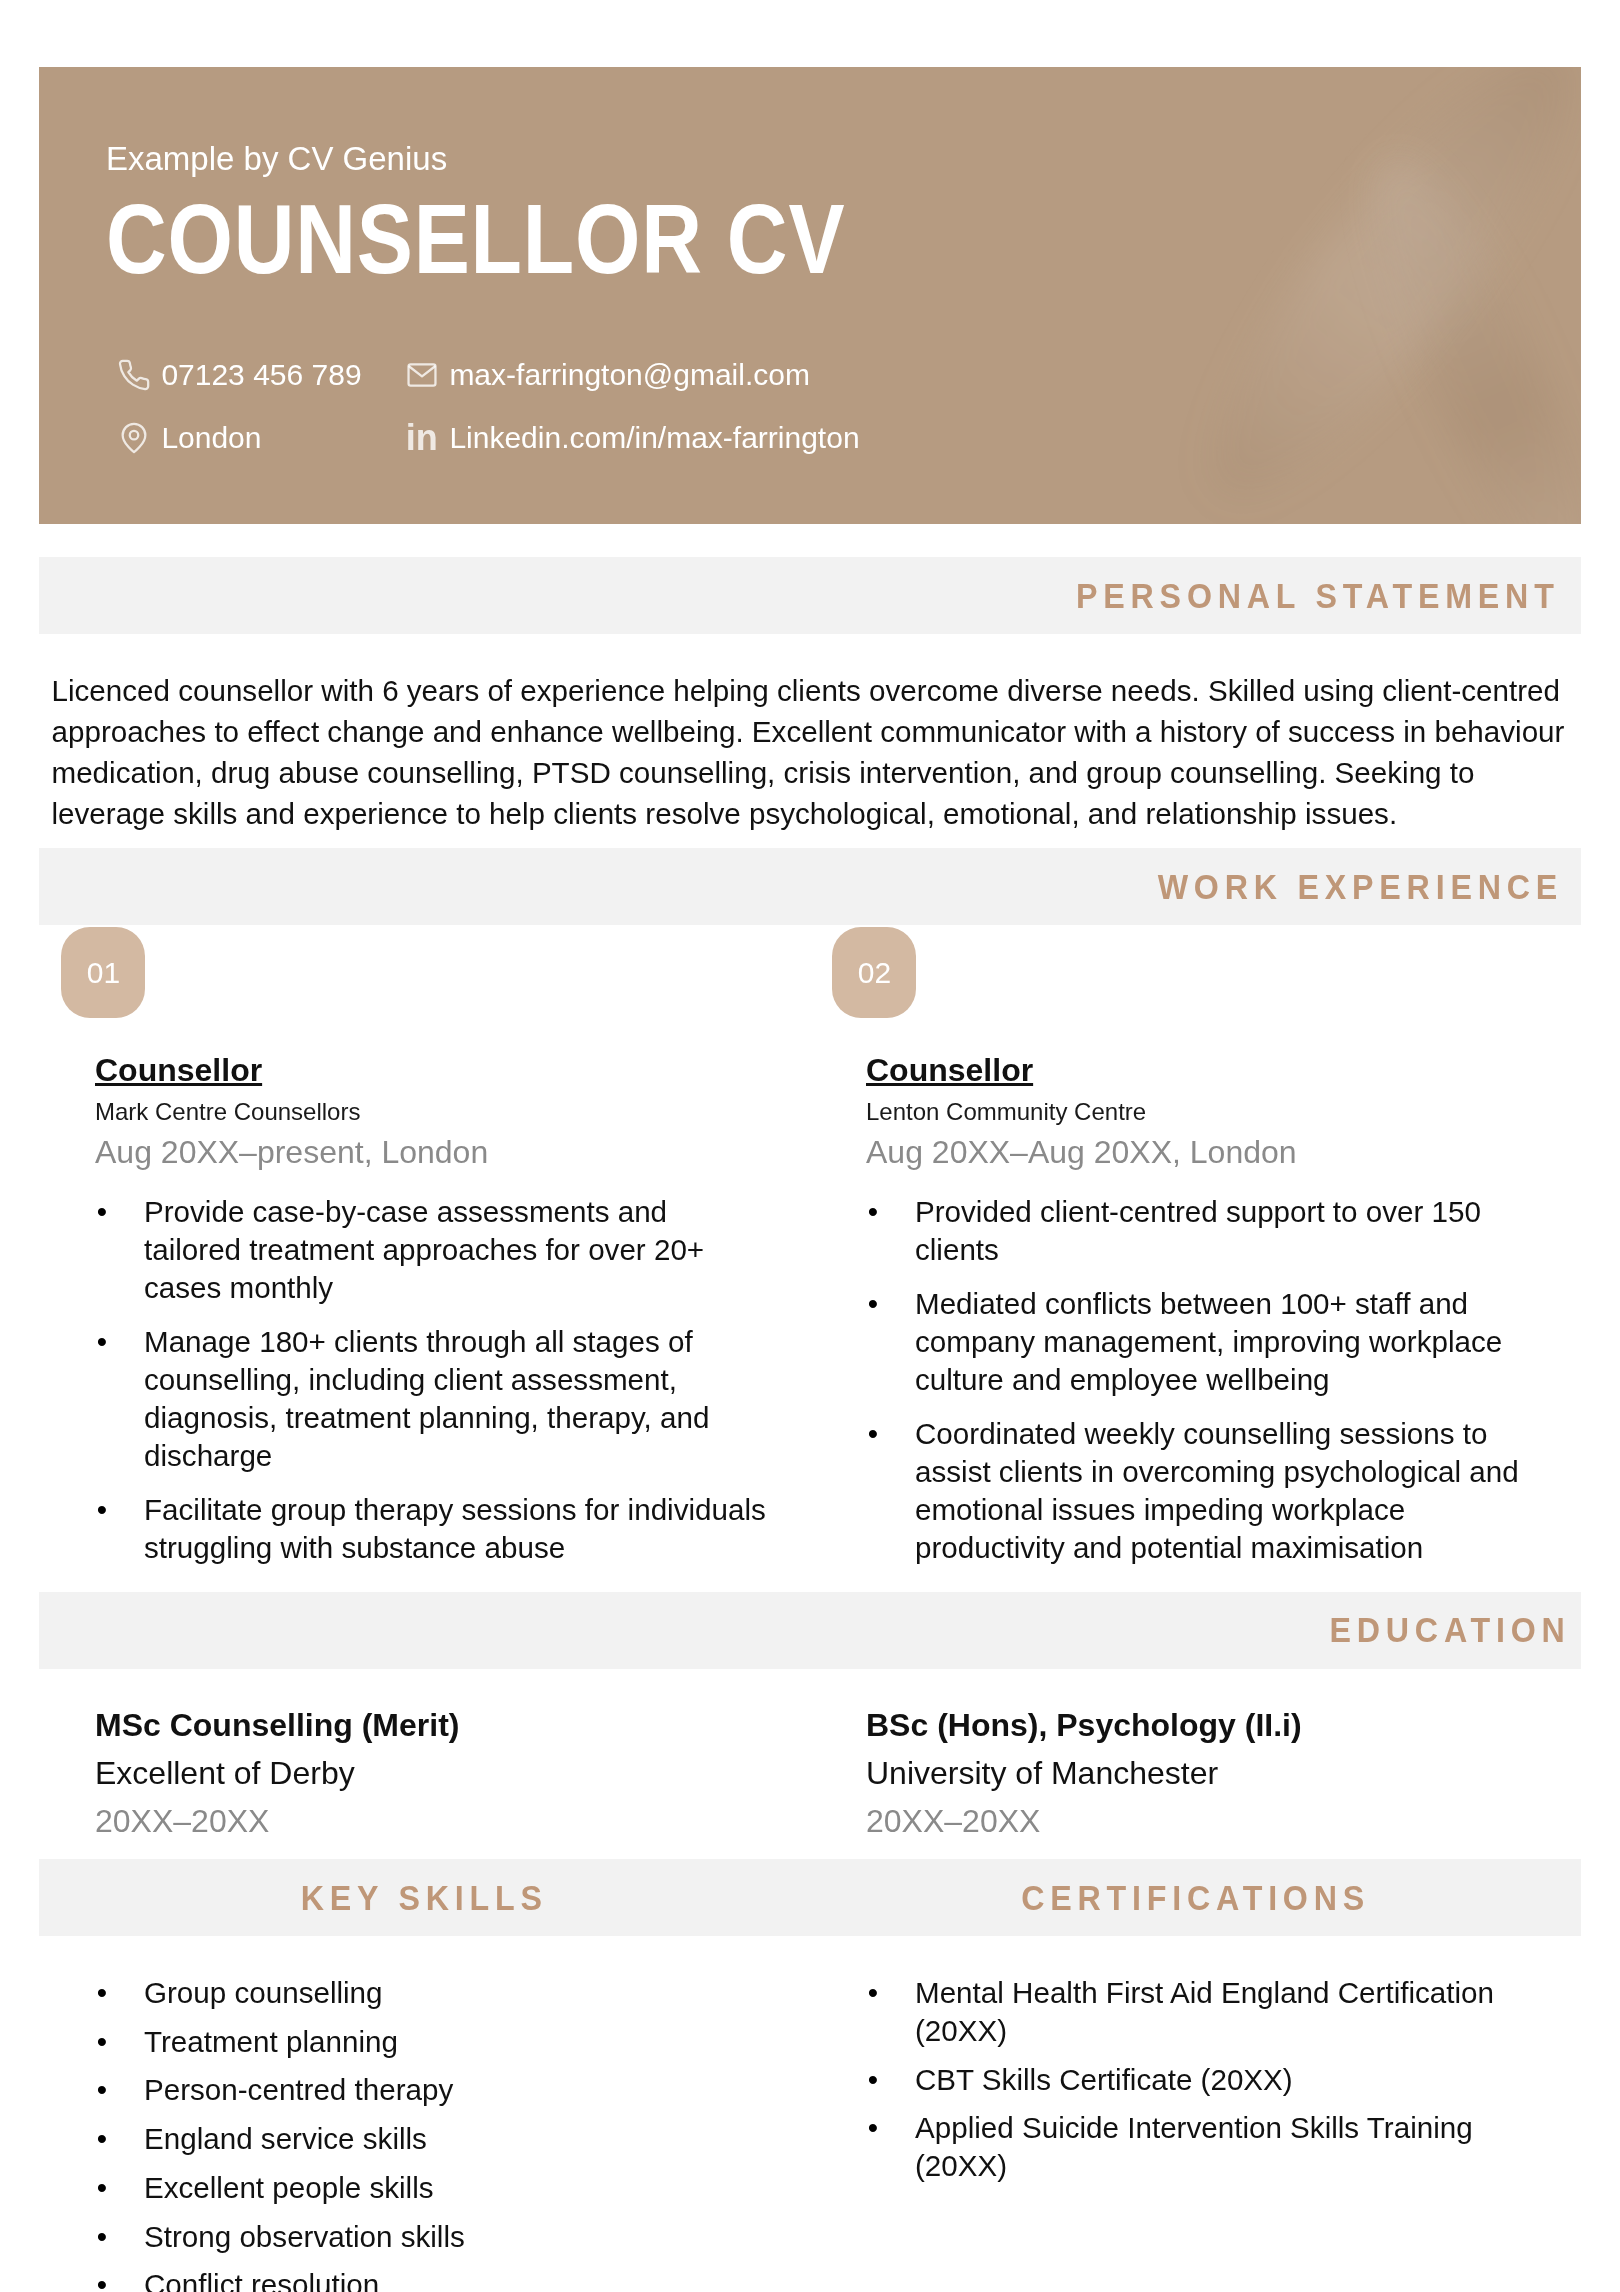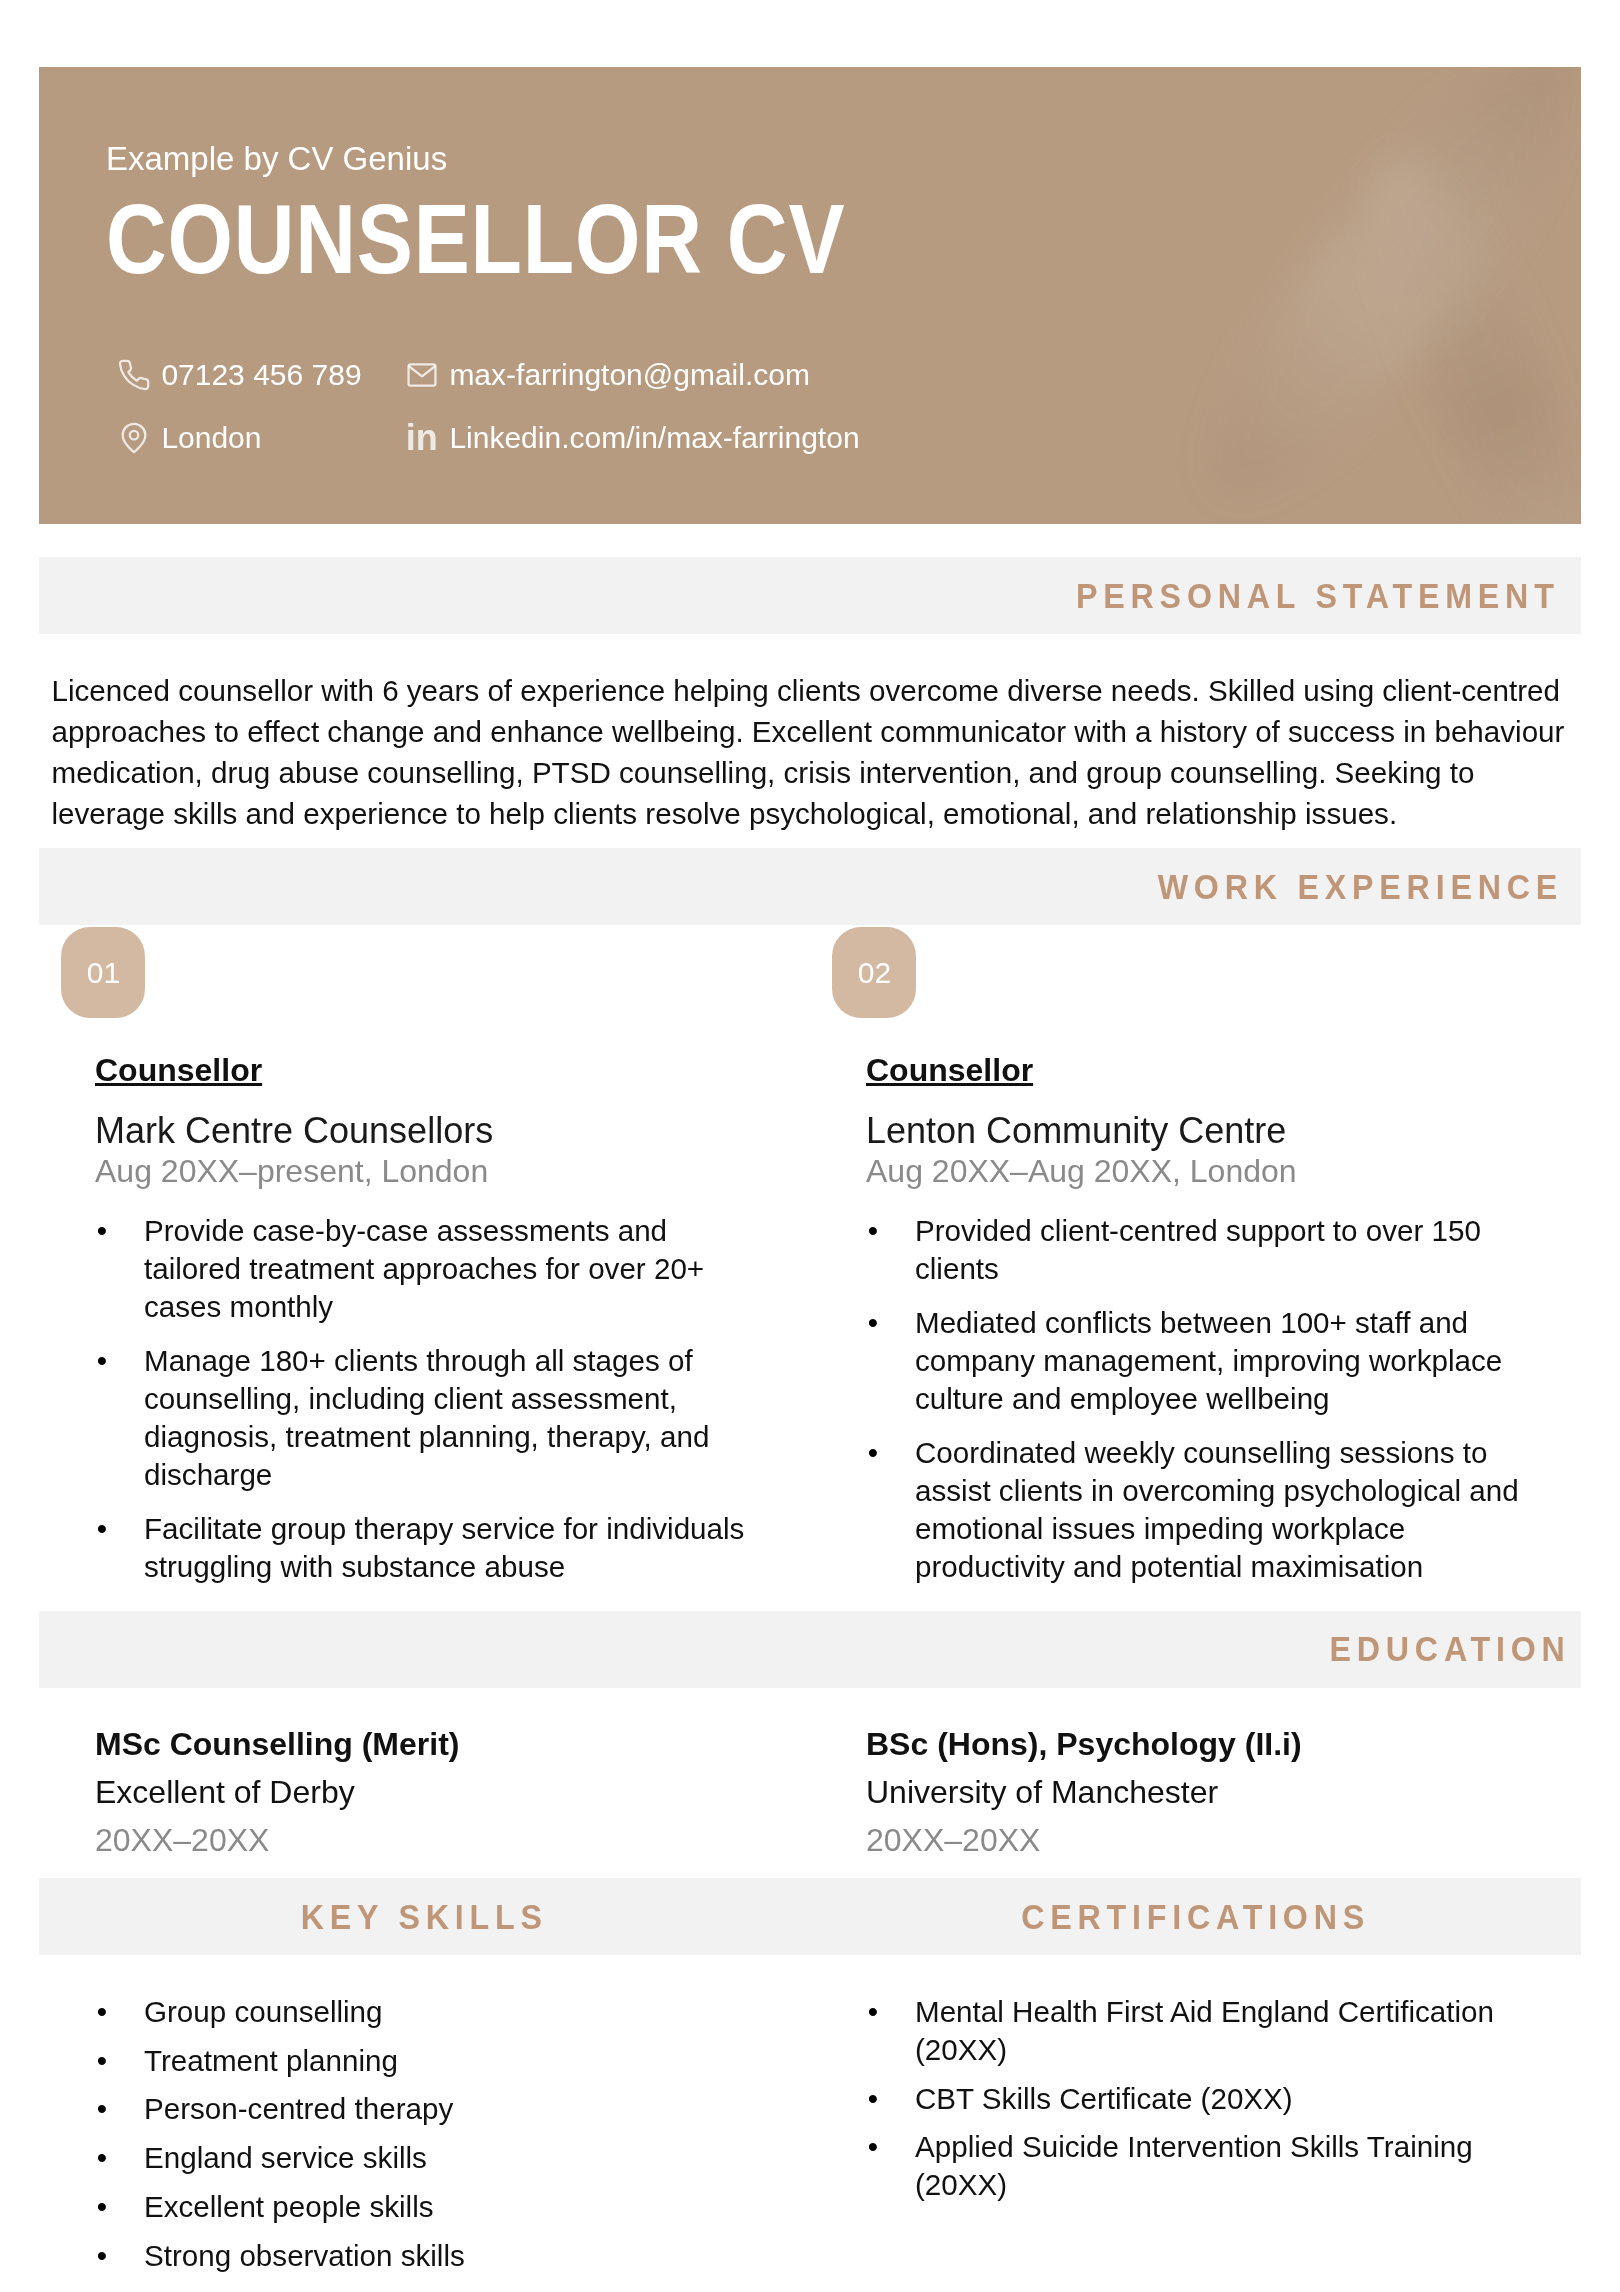--- a/index.html
+++ b/index.html
@@ -46,21 +46,21 @@
   .statement{margin:36px 12.5px 0;font-size:29.6px;line-height:41px;color:var(--body-text);}
 
   
   .two-col{display:grid;grid-template-columns:1fr 1fr;}
 
   
   .job{padding-right:40px;}
   .badge{width:84px;height:91px;border-radius:29px;background:var(--badge-bg);margin:1.8px 0 32px 22.4px;
     display:flex;align-items:center;justify-content:center;color:#ffffff;font-size:30px;}
   .job h3{margin-left:56px;font-size:32px;line-height:41px;font-weight:700;color:var(--body-text);text-decoration:underline;}
-  .job .company{margin-left:56px;font-size:36px;line-height:41px;color:#1a1a1a;margin-top:19px;}
+  .job .company{margin-left:56px;font-size:24px;line-height:41px;color:#1a1a1a;}
   .job .dates,.edu-item .dates{color:var(--muted-text);}
   .job .dates{margin-left:56px;font-size:32px;line-height:41px;}
   ul.bullets{list-style:none;margin:19.7px 0 0 56px;padding:0;}
   ul.bullets li{position:relative;padding-left:49px;font-size:29.6px;line-height:38px;margin-bottom:16px;}
   ul.bullets li::before{content:"\2022";position:absolute;left:1.8px;top:0;font-size:29.6px;color:#000;}
 
   
   .education{margin-top:32px;}
   .edu-item{padding-left:56px;padding-right:40px;}
   .edu-item .degree{font-size:32px;line-height:48px;font-weight:700;}
@@ -129,21 +129,21 @@
     <article class="job">
       <div class="badge">
         <span>01</span>
       </div>
       <h3>Counsellor</h3>
       <div class="company">Mark Centre Counsellors</div>
       <div class="dates">Aug 20XX–present, London</div>
       <ul class="bullets">
           <li>Provide case-by-case assessments and tailored treatment approaches for over 20+ cases monthly</li>
           <li>Manage 180+ clients through all stages of counselling, including client assessment, diagnosis, treatment planning, therapy, and discharge</li>
-          <li>Facilitate group therapy service for individuals struggling with substance abuse</li>
+          <li>Facilitate group therapy sessions for individuals struggling with substance abuse</li>
         </ul>
     </article>
     <article class="job">
       <div class="badge">
         <span>02</span>
       </div>
       <h3>Counsellor</h3>
       <div class="company">Lenton Community Centre</div>
       <div class="dates">Aug 20XX–Aug 20XX, London</div>
       <ul class="bullets">

